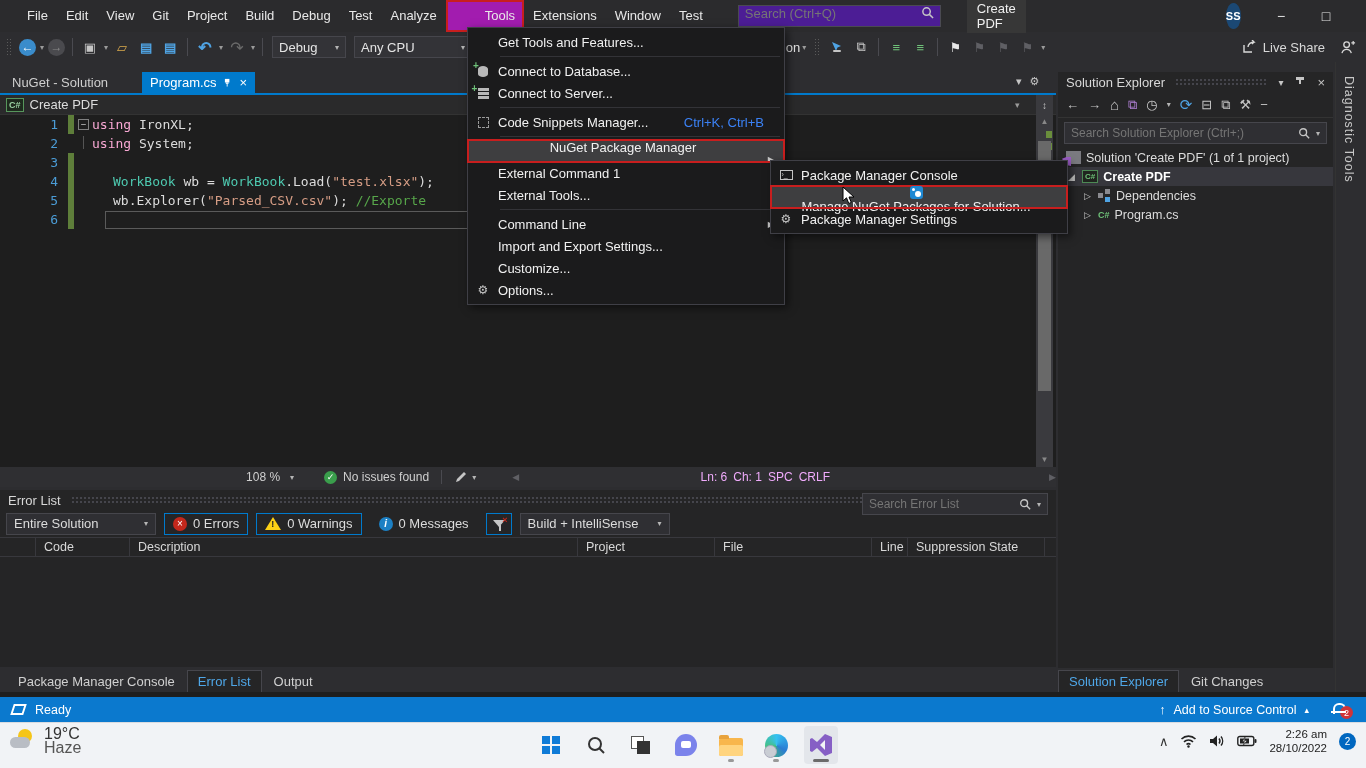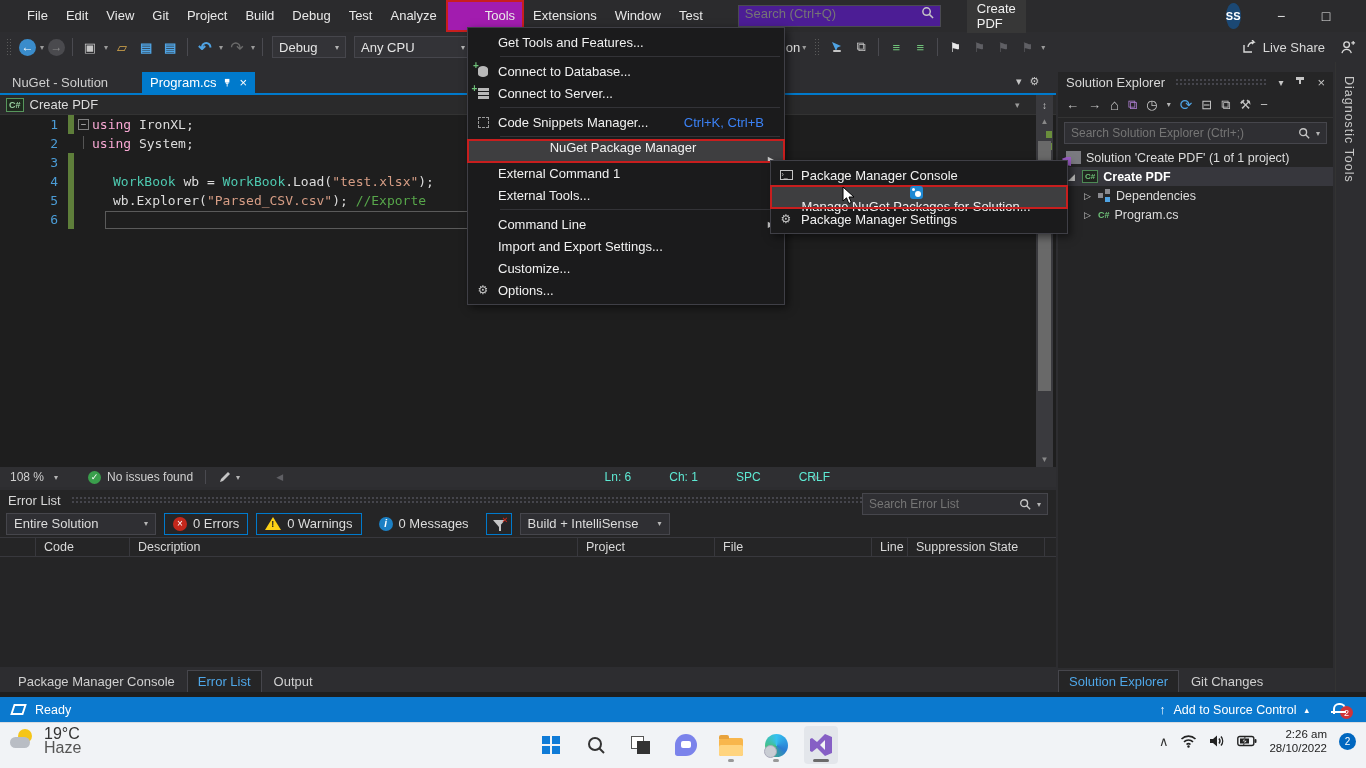--- a/index.html
+++ b/index.html
@@ -65,28 +65,28 @@
   .foldline{position:absolute;left:7px;top:2px;bottom:4px;border-left:1px solid #555;}
   .ctext{white-space:pre;}
   .ind{padding-left:21px;}
   .kw{color:#f9a8d4;} .pl{color:#DCDCDC;} .ty{color:#4EC9B0;} .st{color:#D69D85;} .cm{color:#57A64A;}
   #line6box{position:absolute;left:105px;top:96px;width:560px;height:18px;border:1px solid #5a5a5a;}
   #vscroll{position:absolute;left:1036px;top:53px;width:17px;height:352px;background:#3a3a3e;}
   #vscroll .sarr{position:absolute;left:0;width:17px;height:14px;color:#888;font-size:8px;text-align:center;line-height:14px;}
   #vscroll .thumb{position:absolute;left:2px;top:26px;width:13px;height:250px;background:#696969;}
   #vscroll .mark{position:absolute;right:1px;width:6px;height:7px;background:#6A8E3C;}
   .tabbar-icons{position:absolute;left:1016px;top:13px;display:flex;gap:8px;color:#c5c5c5;font-size:11px;}
-  #ed-status{height:20px;background:#2f2f32;display:flex;align-items:center;font-size:12px;color:#d0d0d0;position:relative;}
+  #ed-status{height:20px;background:#2f2f32;display:flex;align-items:center;font-size:12px;color:#d0d0d0;position:relative;justify-content:flex-end;}
   .zoomdd{display:flex;align-items:center;gap:10px;padding:0 10px;}
   .health{display:flex;align-items:center;gap:6px;margin-left:20px;}
   .okball{width:13px;height:13px;border-radius:50%;background:#3a9e4c;color:#fff;font-size:9px;display:flex;align-items:center;justify-content:center;}
   .vline{width:1px;height:14px;background:#4a4a50;margin:0 12px;}
   .penicon{width:14px;height:14px;}
   .hs-arr{color:#5f5f64;font-size:9px;}
-  .ed-right{position:absolute;right:226px;display:flex;gap:38px;color:#5eead4;}
+  .ed-right{position:absolute;right:226px;display:flex;gap:6px;color:#f0abfc;}
 
   
   #error-list{position:relative;width:1056px;height:205px;background:var(--panel);border-top:3px solid var(--chrome2);}
   .ptitle{height:20px;display:flex;align-items:center;padding:0 8px;color:#d8d8d8;background:var(--panel);}
   .dots{flex:1;height:8px;margin:0 10px;background:radial-gradient(#45454c 1px,transparent 1px);background-size:4px 4px;}
   .pticons{display:flex;gap:12px;align-items:center;color:#c5c5c5;font-size:10px;}
   .pin{display:inline-block;width:10px;height:10px;position:relative;}
   .pin::before{content:"";position:absolute;left:4px;top:0;width:2px;height:7px;background:#c5c5c5;}
   .pin::after{content:"";position:absolute;left:1px;top:0;width:8px;height:3px;background:#c5c5c5;}
   .el-toolbar{height:27px;display:flex;align-items:center;padding:0 6px;gap:8px;background:var(--panel);}

